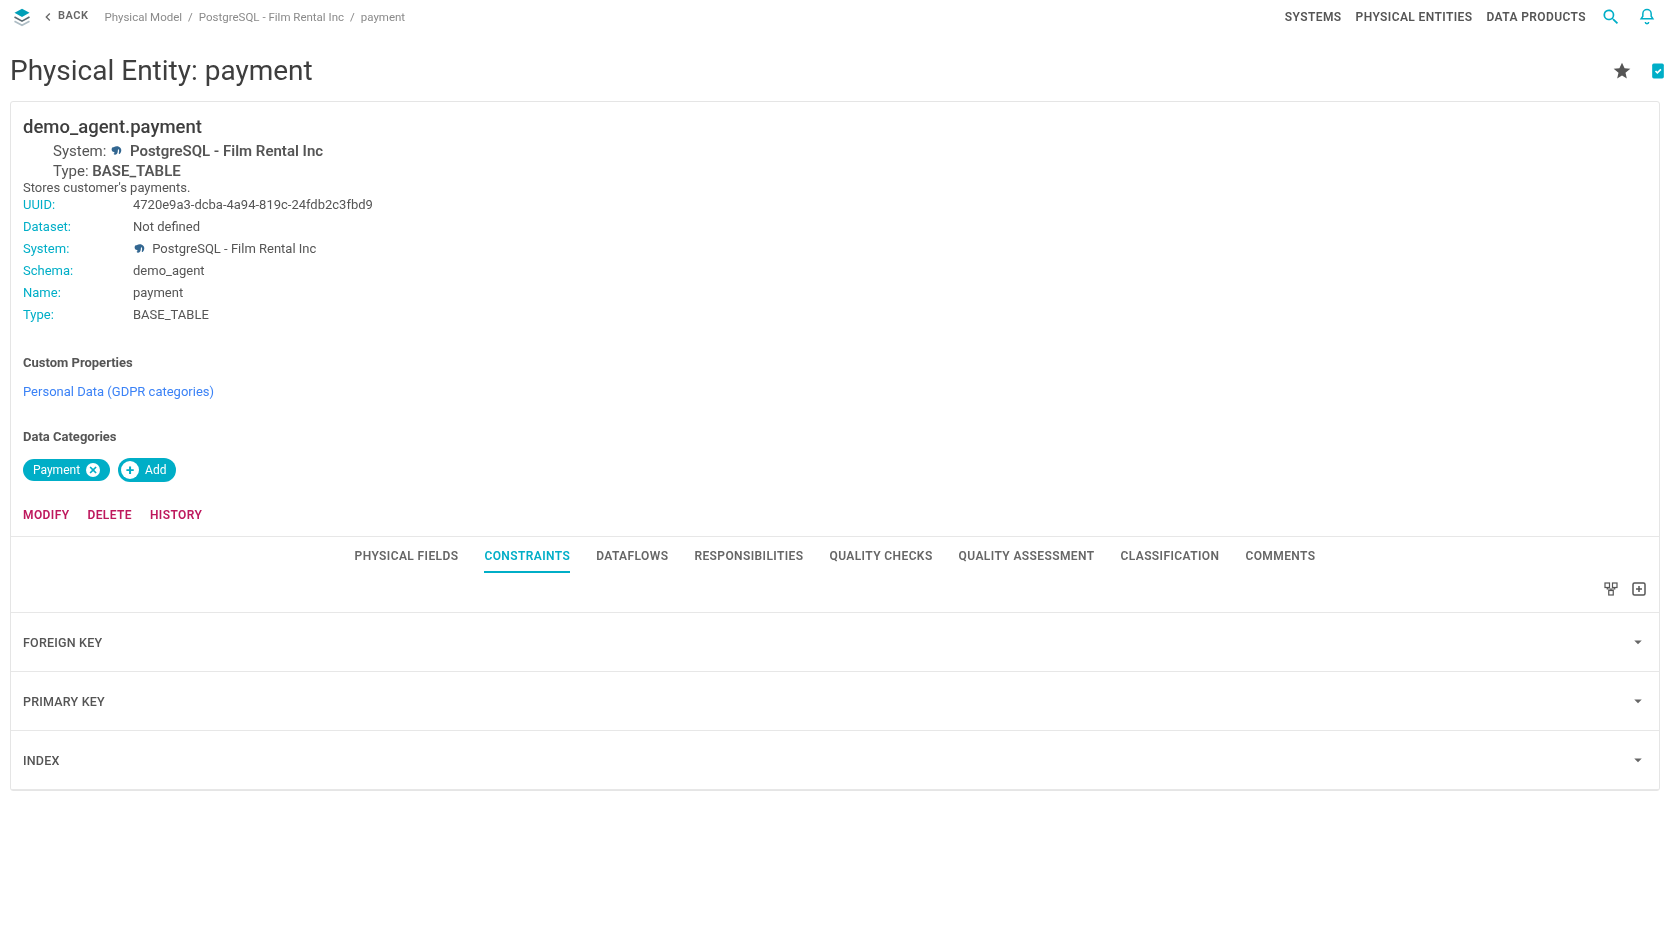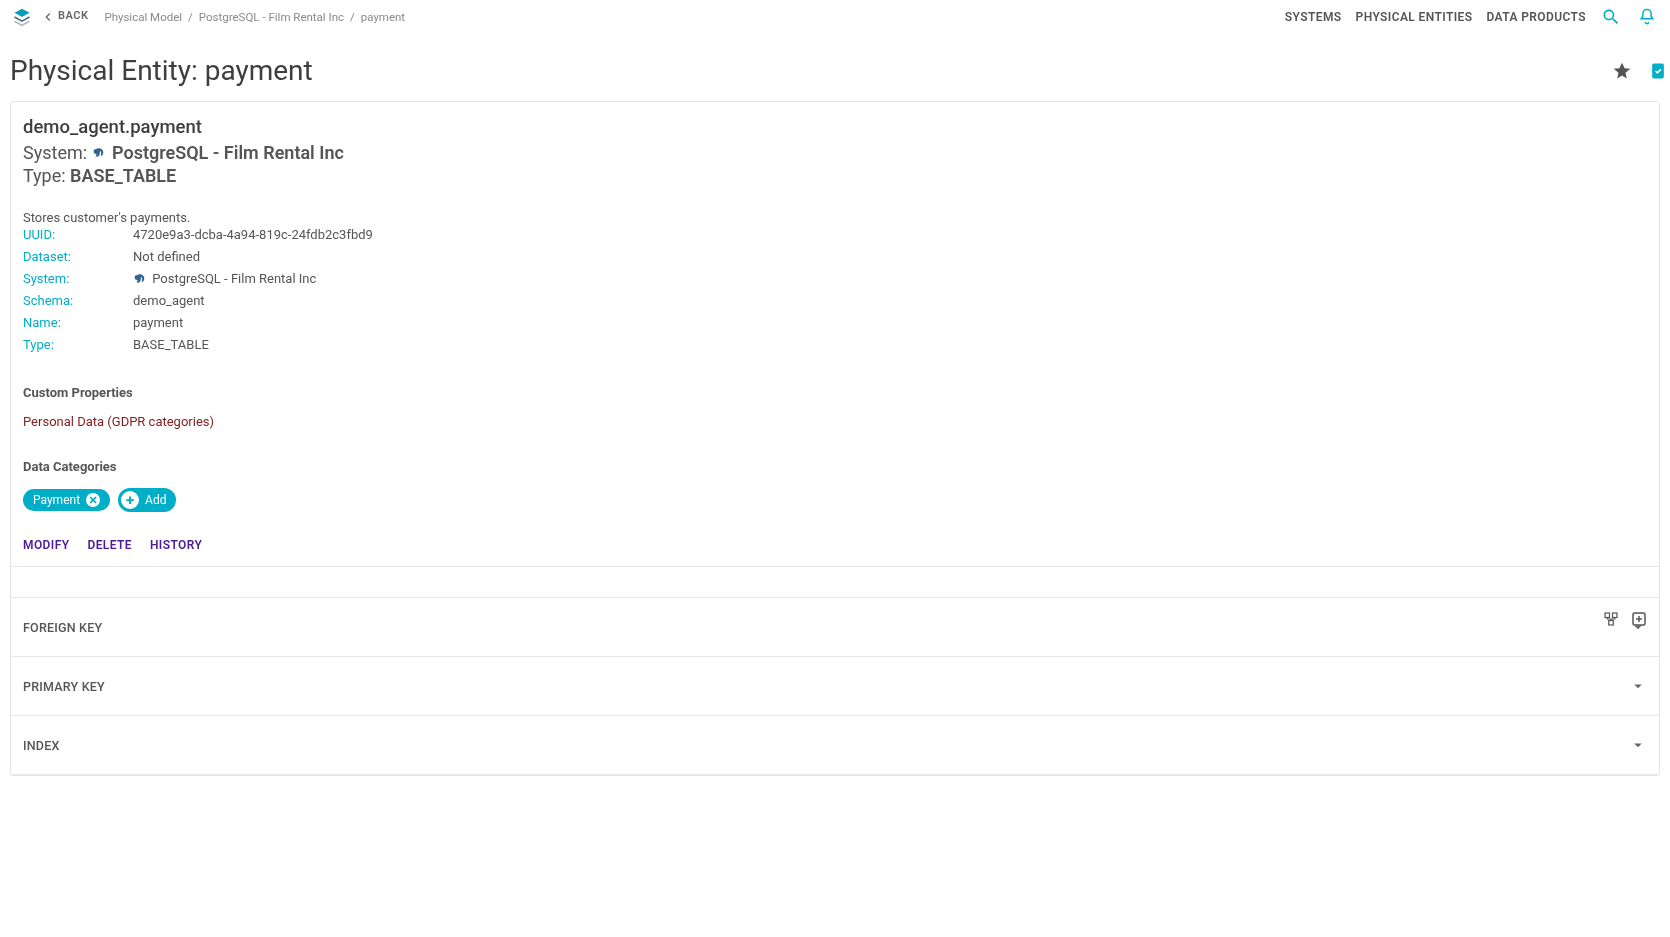--- a/index.html
+++ b/index.html
@@ -25,42 +25,42 @@
   .page-title { font-size: 28px; font-weight: 400; color: #3e3e3e; }
   .page-actions { display: flex; align-items: center; gap: 14px; }
   .star-icon { color: #555; }
   .verify-icon { color: #00aec7; position: relative; }
   .verify-icon .sub { position: absolute; right: -4px; bottom: -4px; font-size: 9px; color: #666; }
 
   
   .card { border: 1px solid #e5e5e5; border-radius: 3px; margin: 0 10px 30px 10px; background: #fff; }
   .card-inner { padding: 14px 12px 0 12px; }
   .entity-name { font-size: 18.5px; font-weight: 500; color: #3e3e3e; margin-bottom: 4px; }
-  .meta-line { font-size: 18px; color: #555; margin-top: 2px; }
+  .meta-line { font-size: 15px; color: #555; margin-top: 2px; margin-left: 30px; }
   .meta-label { color: #555; }
   .meta-strong { font-weight: 600; color: #555; }
   .elephant { display: inline-flex; vertical-align: middle; width: 14px; height: 14px; margin-right: 2px; }
   .elephant svg { width: 14px; height: 14px; }
-  .desc { margin-top: 24px; color: #555; }
+  .desc { color: #555; }
 
   .section-title { font-size: 13px; font-weight: 700; color: #555; margin-top: 30px; margin-bottom: 14px; }
 
   .kv-row { display: flex; align-items: center; margin-bottom: 2px; line-height: 20px; }
   .kv-key { color: #00aec7; width: 110px; }
   .kv-val { color: #555; }
-  .link { color: #7f1d1d; }
+  .link { color: #3b82f6; }
 
   .chips { display: flex; align-items: center; gap: 8px; margin-top: 4px; }
   .chip { background: #00aec7; color: #fff; border-radius: 18px; padding: 4px 10px; display: flex; align-items: center; gap: 6px; font-size: 12px; }
   .chip .x { background: #fff; color: #00aec7; border-radius: 50%; width: 14px; height: 14px; display: flex; align-items: center; justify-content: center; font-size: 11px; font-weight: 700; cursor: pointer; }
   .chip-add { background: #00aec7; color: #fff; border-radius: 18px; padding: 3px 10px 3px 3px; display: flex; align-items: center; gap: 6px; font-size: 12px; cursor: pointer; }
   .chip-add .plus { background: #fff; color: #00aec7; border-radius: 50%; width: 18px; height: 18px; display: flex; align-items: center; justify-content: center; font-size: 15px; font-weight: 700; }
 
   .entity-actions { display: flex; gap: 18px; padding: 26px 0 14px 0; }
-  .entity-action { font-size: 12px; font-weight: 600; letter-spacing: .4px; color: #4c1d95; cursor: pointer; }
+  .entity-action { font-size: 12px; font-weight: 600; letter-spacing: .4px; color: #be185d; cursor: pointer; }
 
   
   .tabs-wrap { border-top: 1px solid #e7e7e7; background: #fafafa00; position: relative; }
   .tabs { display: flex; justify-content: center; gap: 26px; padding: 12px 0 8px 0; border-bottom: 1px solid #e7e7e700; }
   .tab { font-size: 12px; font-weight: 600; letter-spacing: .4px; color: #666; cursor: pointer; padding-bottom: 8px; }
   .tab.active { color: #00aec7; border-bottom: 2px solid #00aec7; }
   .tabs-tools { position: absolute; right: 10px; top: 42px; display: flex; gap: 8px; }
   .tool-btn { width: 20px; height: 20px; display: flex; align-items: center; justify-content: center; color: #555; cursor: pointer; }
   .tool-btn svg { width: 18px; height: 18px; }
 
@@ -240,20 +240,30 @@
     </div>
 
     <div class="entity-actions">
       <span class="entity-action">MODIFY</span>
       <span class="entity-action">DELETE</span>
       <span class="entity-action">HISTORY</span>
     </div>
   </div>
 
   <div class="tabs-wrap">
+    <div class="tabs" id="tabs-row">
+        <span class="tab">PHYSICAL FIELDS</span>
+        <span class="tab active">CONSTRAINTS</span>
+        <span class="tab">DATAFLOWS</span>
+        <span class="tab">RESPONSIBILITIES</span>
+        <span class="tab">QUALITY CHECKS</span>
+        <span class="tab">QUALITY ASSESSMENT</span>
+        <span class="tab">CLASSIFICATION</span>
+        <span class="tab">COMMENTS</span>
+      </div>
     <div class="tabs-tools">
       <span class="tool-btn">
           <svg>
             <use href="#i-tree"></use>
           </svg>
         </span>
       <span class="tool-btn">
           <svg>
             <use href="#i-plus-square"></use>
           </svg>

